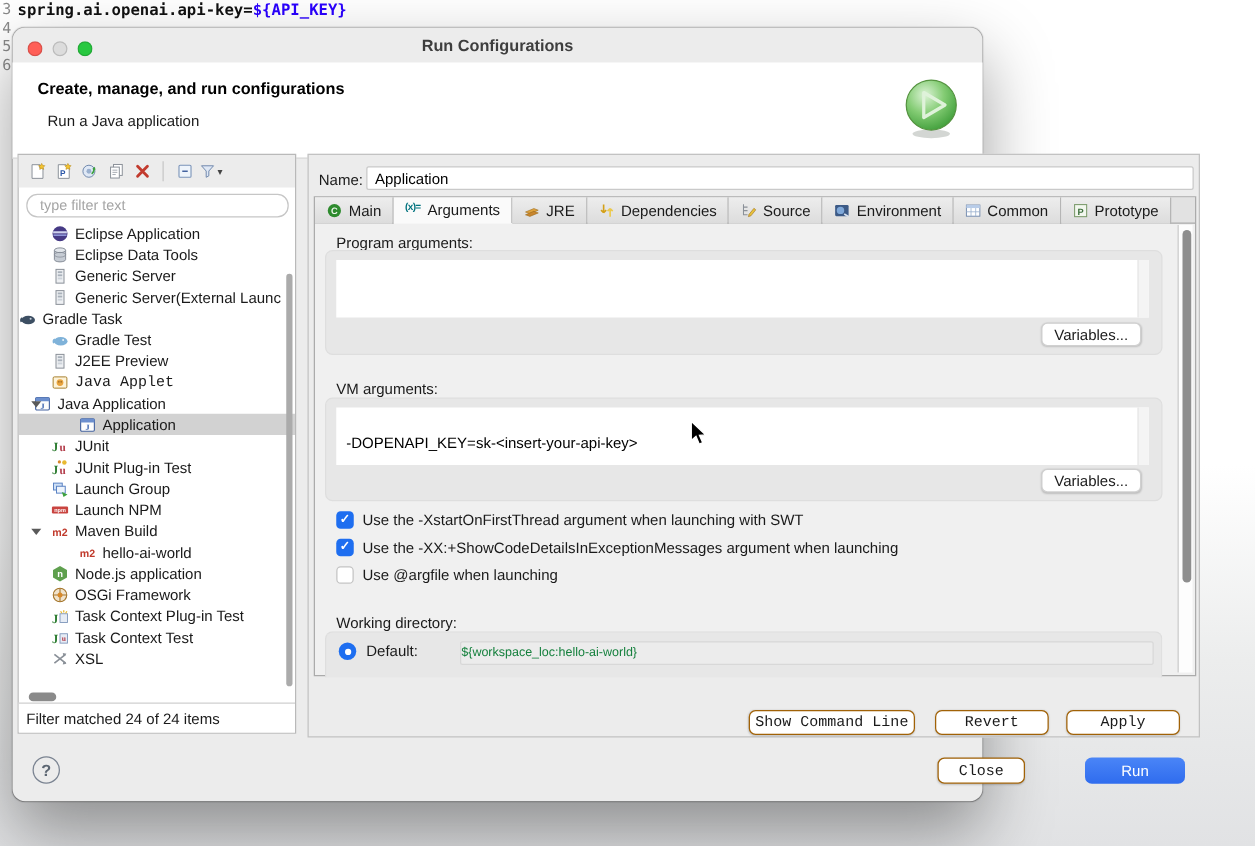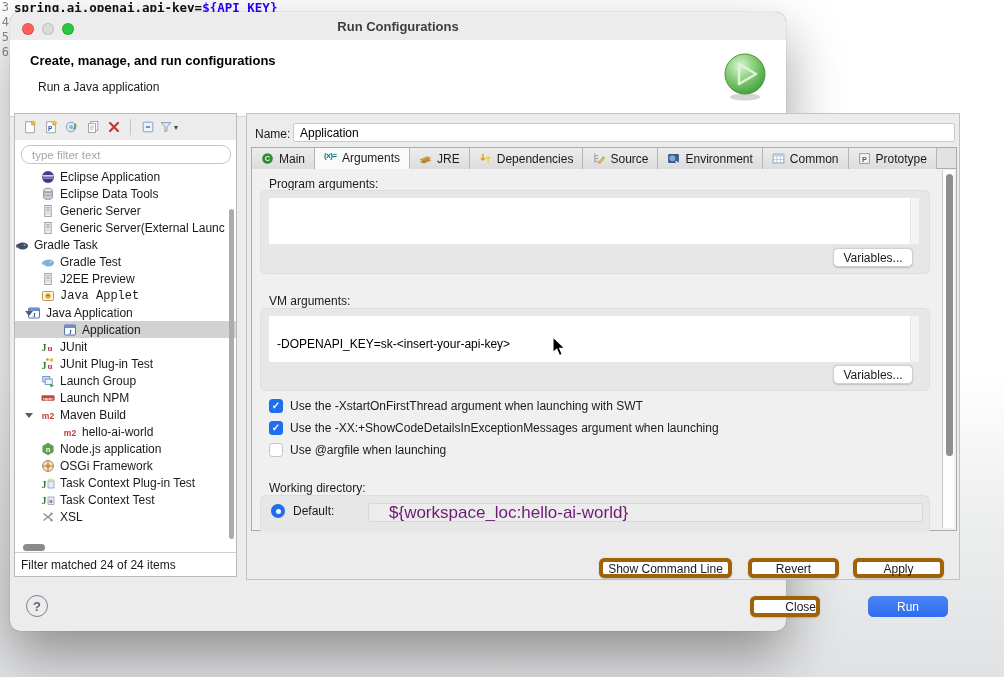--- a/index.html
+++ b/index.html
@@ -6,21 +6,21 @@
   html,body { width:1004px; height:677px; overflow:hidden; font-family:"Liberation Sans",sans-serif; }
   .backdrop { position:absolute; inset:0; background:linear-gradient(180deg,#ffffff 0%,#ffffff 55%,#eceded 78%,#e1e2e4 100%); }
 
   
   .editor { position:absolute; left:0; top:0; width:1004px; height:70px; font-family:"DejaVu Sans Mono",monospace; }
   .gutter { position:absolute; left:0; top:0; width:9px; color:#8a8a8a; font-size:12px; text-align:right; line-height:15px; }
   .codeline { position:absolute; left:14px; top:0; font-size:12.5px; font-weight:600; color:#111; line-height:15px; white-space:pre; }
   .codeline .val { color:#2a00ff; }
 
   
-  .dialog { position:absolute; left:10px; top:12px; width:776px; height:619px; background:#ececec; border-radius:10px;
+  .dialog { position:absolute; left:10px; top:22px; width:776px; height:619px; background:#ececec; border-radius:10px;
             box-shadow:0 24px 55px rgba(0,0,0,.38), 0 0 1px rgba(0,0,0,.45); }
   .titlebar { position:absolute; left:0; top:0; right:0; height:28px; }
   .lights { position:absolute; left:12px; top:11px; display:flex; gap:8px; }
   .light { width:12px; height:12px; border-radius:50%; border:0.5px solid rgba(0,0,0,.15); }
   .win-title { position:absolute; left:0; right:0; top:0; height:28px; line-height:30px; text-align:center; font-size:13px; font-weight:bold; color:#3e3e3e; }
 
   .hdr { position:absolute; left:0; top:28px; width:100%; height:77px; background:#ffffff; border-bottom:1px solid #d4d4d4; }
   .hdr-title { position:absolute; left:20px; top:13px; font-size:13px; font-weight:bold; color:#000; }
   .hdr-sub { position:absolute; left:28px; top:40px; font-size:12px; color:#1a1a1a; }
   .run-ornament { position:absolute; right:16px; top:10px; width:50px; height:52px; }
@@ -66,32 +66,32 @@
   .varbtn { position:absolute; right:16px; bottom:6px; width:80px; height:19px; background:#fff; border:1px solid #d0d0d0; border-radius:5px; font-size:12px; color:#1a1a1a; box-shadow:0 .5px 1.5px rgba(0,0,0,.18); }
 
   .cbrow { position:absolute; left:17px; height:16px; display:flex; align-items:center; gap:7px; font-size:12px; color:#1a1a1a; }
   .cb { width:14px; height:14px; border-radius:3.5px; flex:none; }
   .cb.on { background:#1e6ef0; color:#fff; font-size:10px; font-weight:bold; text-align:center; line-height:14px; }
   .cb.off { background:#fff; border:1px solid #c4c4c4; }
 
   .radio { width:14px; height:14px; border-radius:50%; background:#1e6ef0; position:relative; flex:none; }
   .radio::after { content:""; position:absolute; left:4.5px; top:4.5px; width:5px; height:5px; border-radius:50%; background:#fff; }
   .wd-row { position:absolute; left:10px; top:8px; display:flex; align-items:center; gap:8px; font-size:12px; color:#1a1a1a; }
-  .wd-input { position:absolute; left:107px; top:7px; width:555px; height:19px; background:#ececec; border:1px solid #d8d8d8; border-radius:2px; font-size:17px; color:#701a75; padding:0 20px; outline:none; }
+  .wd-input { position:absolute; left:107px; top:7px; width:555px; height:19px; background:#ececec; border:1px solid #d8d8d8; border-radius:2px; font-size:10px; color:#15803d; padding:0 0; outline:none; }
 
   .vscroll-track { position:absolute; top:22px; bottom:2px; right:2px; width:12px; background:#fdfdfd; border-left:1px solid #c8c8c8; }
   .vscroll-thumb { position:absolute; left:2.5px; top:4px; width:7px; height:282px; background:#8e8e8e; border-radius:4px; }
 
-  .macbtn { position:absolute; height:20px; background:#fff; border:4px solid #a16207; border-radius:5.5px; font-size:12px; color:#1a1a1a; box-shadow:0 .5px 1.5px rgba(0,0,0,.18); font-family:Liberation Sans, sans-serif; }
+  .macbtn { position:absolute; height:20px; background:#fff; border:1px solid #a16207; border-radius:5.5px; font-size:12px; color:#1a1a1a; box-shadow:0 .5px 1.5px rgba(0,0,0,.18); font-family:Liberation Mono, monospace; }
   .btn-cmdline { left:352px; top:444px; width:133px; }
   .btn-revert { left:501px; top:444px; width:91px; }
   .btn-apply { left:606px; top:444px; width:91px; }
 
   .help-btn { position:absolute; left:16px; top:583px; width:22px; height:22px; border:1.5px solid #7a8391; border-radius:50%; background:transparent; color:#5c6672; font-size:13px; font-weight:bold; line-height:19px; text-align:center; }
-  .btn-close { left:740px; top:584px; width:70px; height:21px;text-align:right; }
+  .btn-close { left:740px; top:584px; width:70px; height:21px; }
   .btn-run { position:absolute; left:858px; top:584px; width:80px; height:21px; background:linear-gradient(#4a85f7,#2f6cee); border:none; border-radius:5.5px; font-size:12px; color:#fff; font-family:"Liberation Sans",sans-serif; }
 
   .cursor { position:absolute; left:552px; top:336px; z-index:50; }
 </style>
 </head>
 <body>
 
 <div class="backdrop"></div>
 
 <div class="editor">

